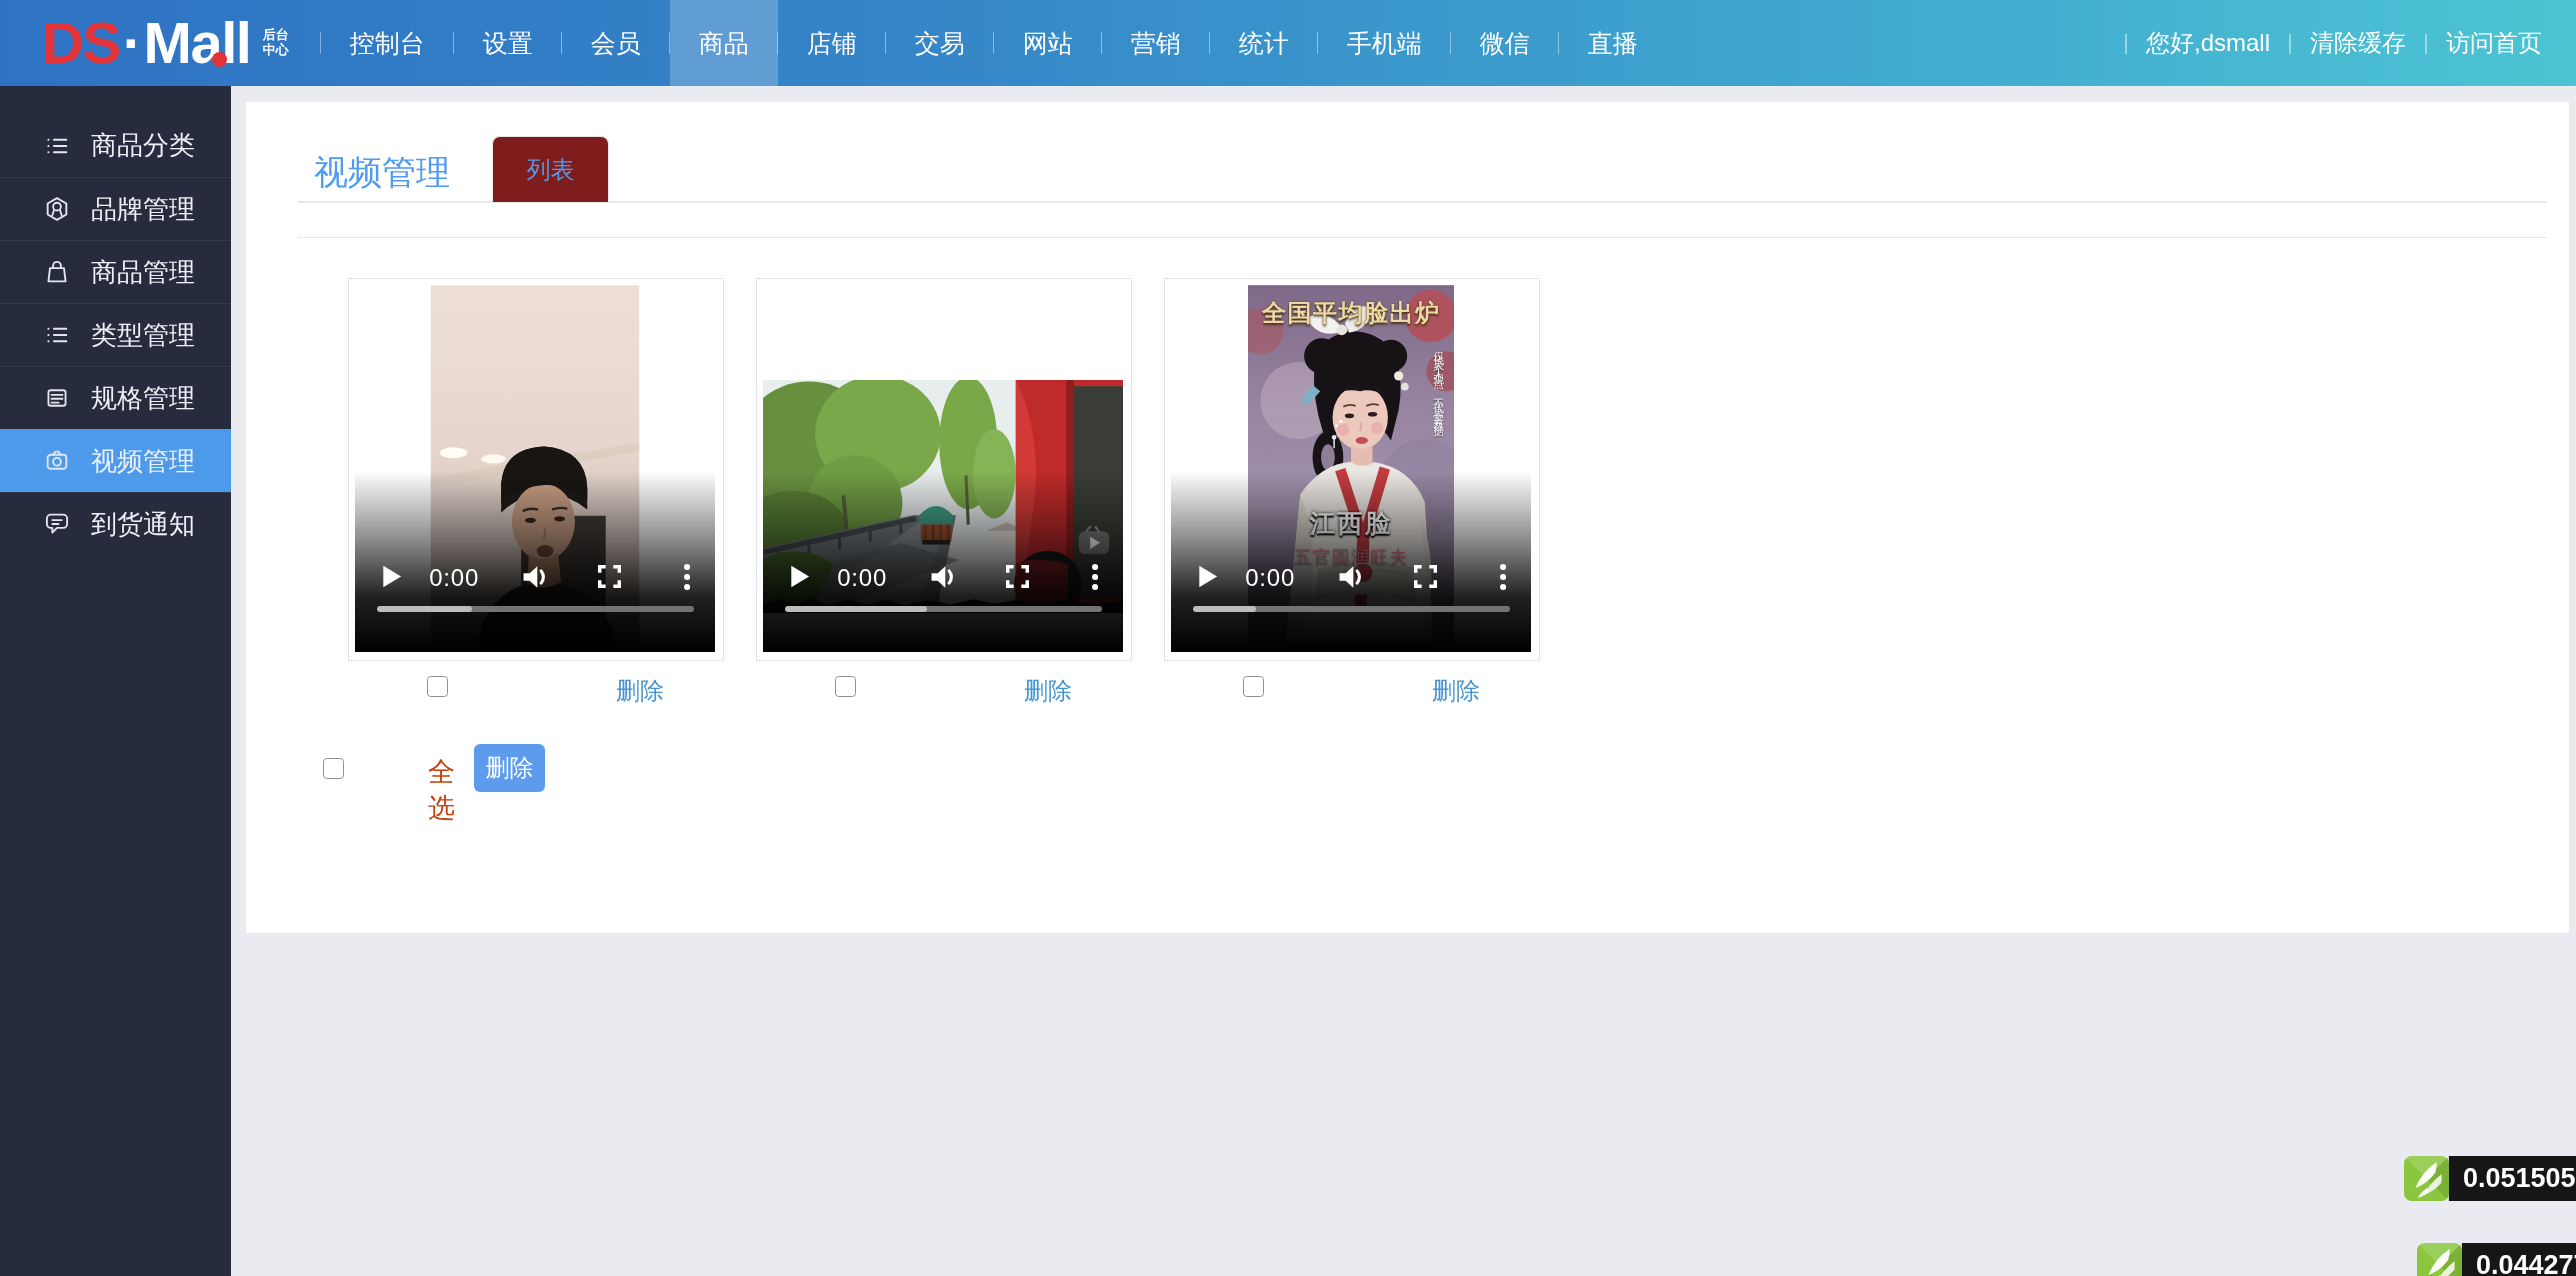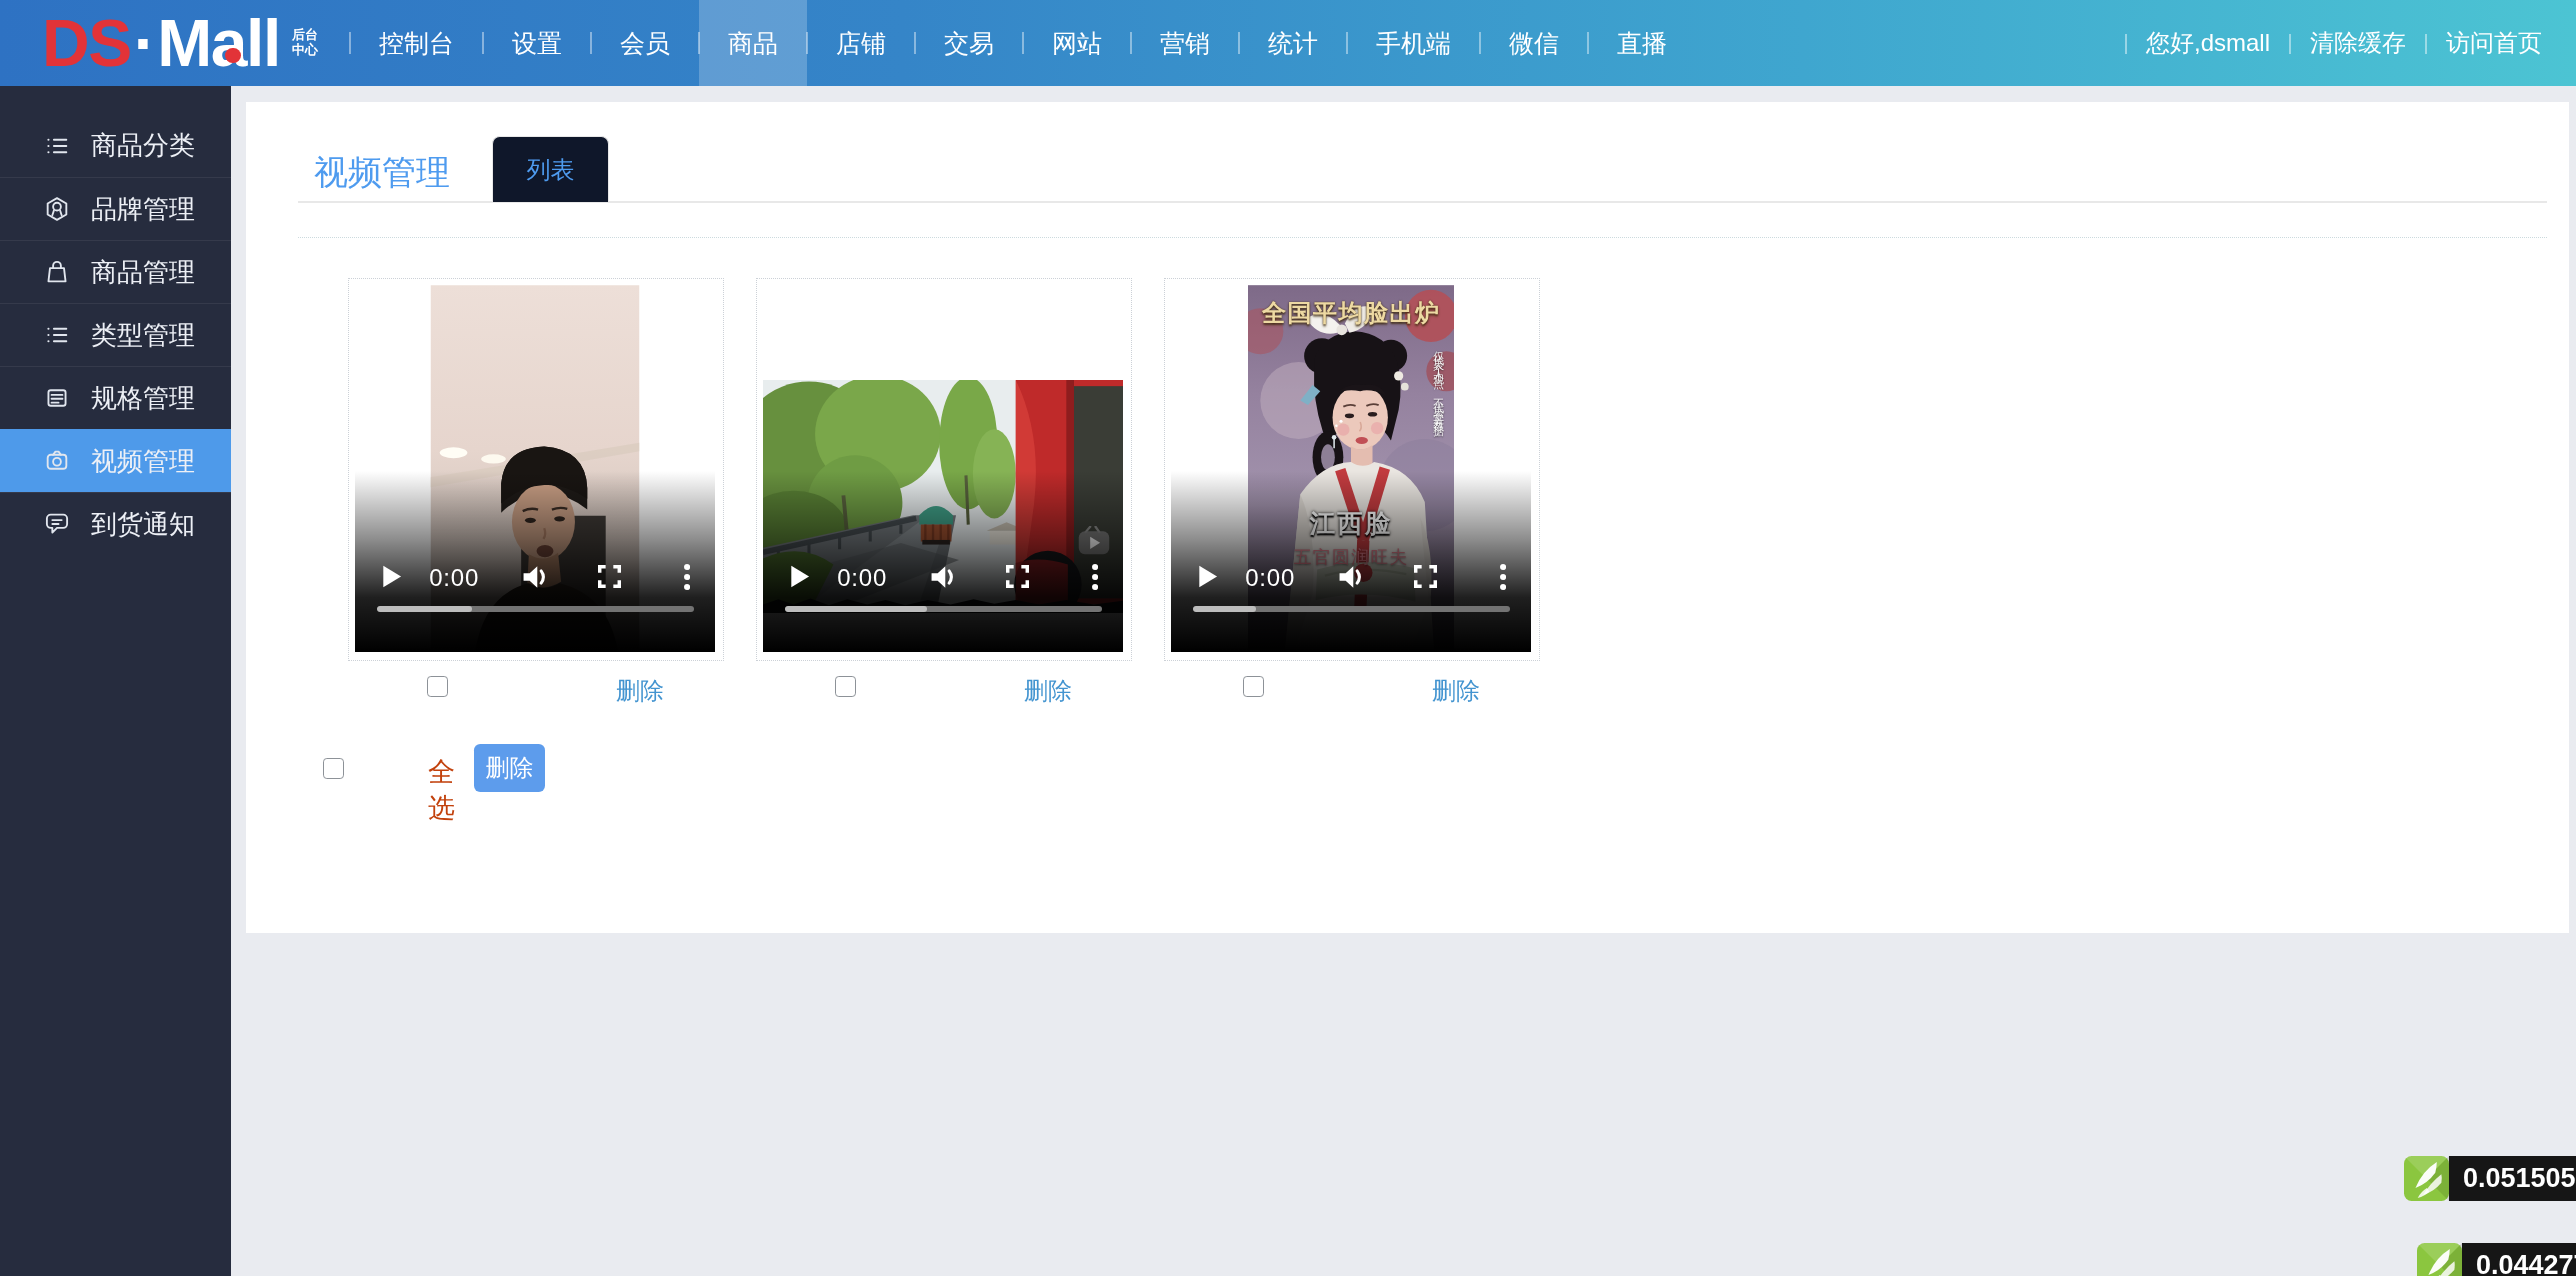--- a/index.html
+++ b/index.html
@@ -4,21 +4,21 @@
 <style>
   html,body{margin:0;padding:0;background:#e9ebf0;}
   .screen{position:relative;width:2576px;height:1276px;overflow:hidden;background:#e9ebf0;
     font-family:"Liberation Sans","DejaVu Sans",sans-serif;-webkit-font-smoothing:antialiased;}
 
   
   .topbar{position:absolute;left:0;top:0;width:2576px;height:86px;z-index:10;
     background:linear-gradient(90deg,#2e72c3 0%,#3585c8 35%,#3fa6cf 70%,#4cc4d3 100%);
     display:flex;align-items:center;color:#fff;}
   .logo{display:flex;align-items:center;padding-left:42px;flex:0 0 auto;height:100%;}
-  .logo-text{font-size:66px;font-weight:800;letter-spacing:-1.5px;display:flex;align-items:center;line-height:1;}
+  .logo-text{font-size:58px;font-weight:800;letter-spacing:-1.5px;display:flex;align-items:center;line-height:1;}
   .logo-ds{color:#e23338;}
   .logo-middot{color:#fff;margin:0 3.1px;}
   .logo-mall{color:#fff;position:relative;}
   .logo-a-dot{position:absolute;left:68px;top:38px;width:15.4px;height:15.4px;border-radius:50%;background:#e23338;}
   .logo-sub{margin-left:12.3px;font-size:13px;line-height:1.15;font-weight:bold;color:#fff;}
   .topnav{display:flex;height:100%;margin-left:32px;flex:0 0 auto;}
   .topnav-item{position:relative;height:100%;display:flex;align-items:center;padding:0 29px;font-size:25px;cursor:pointer;}
   .topnav-item::before{content:"";position:absolute;left:-0.8px;top:32px;width:1.5px;height:21.6px;background:rgba(255,255,255,.42);}
   .topnav-item.active{background:rgba(255,255,255,.22);}
   .topbar-right{margin-left:auto;display:flex;align-items:center;height:100%;padding-right:14px;font-size:24px;justify-content:space-between;}
@@ -33,21 +33,21 @@
   .side-item:first-child{border-top:none;}
   .side-item.active{background:#4e9aea;border-top-color:transparent;}
   .side-icon{width:28px;height:28px;margin-right:20px;flex:0 0 auto;}
   .side-icon svg{display:block;width:28px;height:28px;stroke:#e1e6ee;stroke-width:2.4;fill:none;
     stroke-linecap:round;stroke-linejoin:round;}
 
   
   .panel{position:absolute;left:246px;top:102px;width:2323px;height:831px;background:#fff;}
   .page-title{position:absolute;left:68px;top:48px;font-size:34px;color:#4e9bef;}
   .tab-underline{position:absolute;left:52px;right:21.6px;top:99px;height:1.5px;background:#e8e8e8;}
-  .tab{position:absolute;left:246px;top:34px;width:117px;height:66px;background:#0f172a;box-sizing:border-box;
+  .tab{position:absolute;left:246px;top:34px;width:117px;height:66px;background:#7f1d1d;box-sizing:border-box;
     border:1.5px solid #e8e8e8;border-bottom:none;border-radius:7.7px 7.7px 0 0;display:flex;align-items:center;
     justify-content:center;font-size:24px;color:#4e9bef;z-index:2;cursor:pointer;}
   .dotted-sep{position:absolute;left:52px;right:21.6px;top:135px;border-top:1.5px dotted #ccdade;}
 
   
   .cards{position:absolute;left:102px;top:176px;display:flex;gap:32px;}
   .card-col{width:376px;}
   .video-card{box-sizing:border-box;width:376px;height:383px;border:1.5px dotted #ccd1d7;padding:6.2px;background:#fff;}
   .video-box{position:relative;width:360px;height:367px;background:#fff;overflow:hidden;cursor:pointer;}
   .thumb{position:absolute;}

